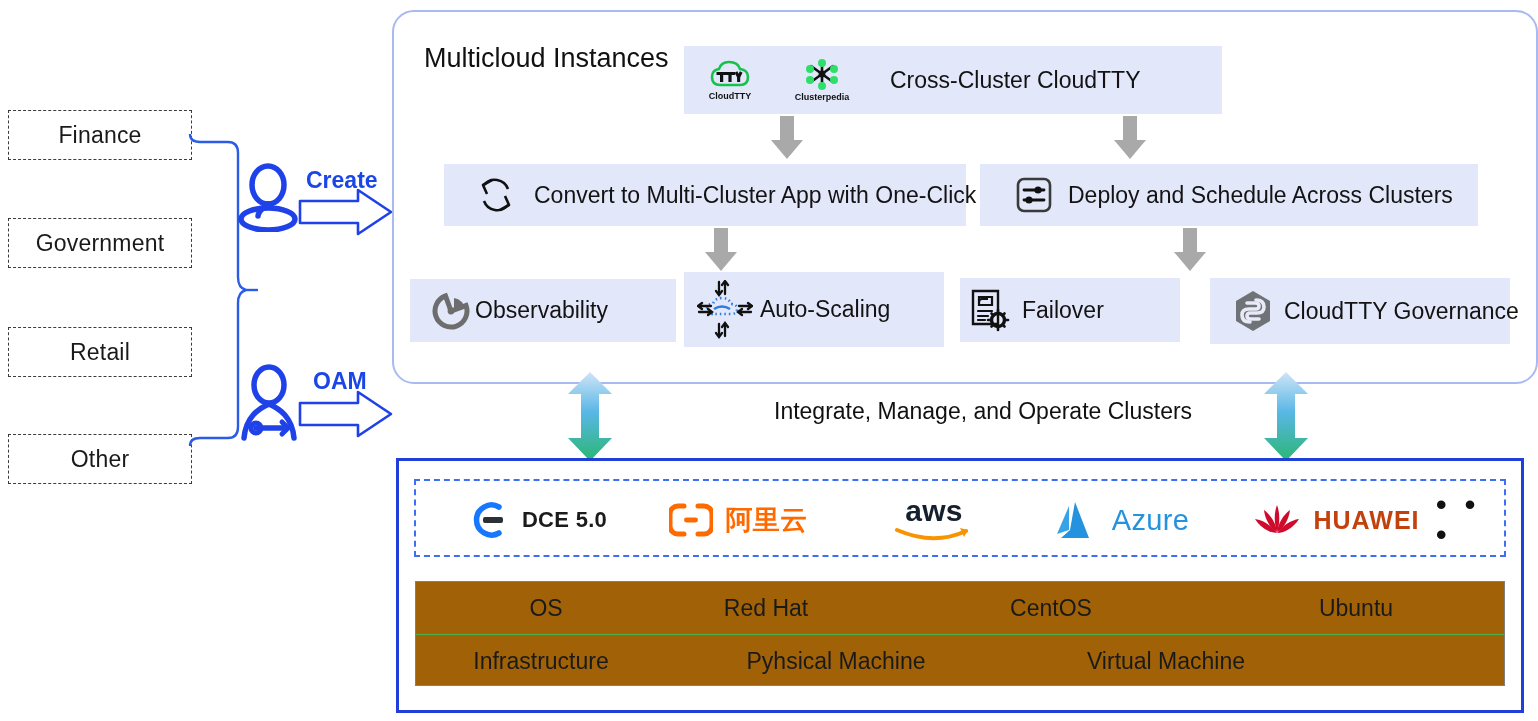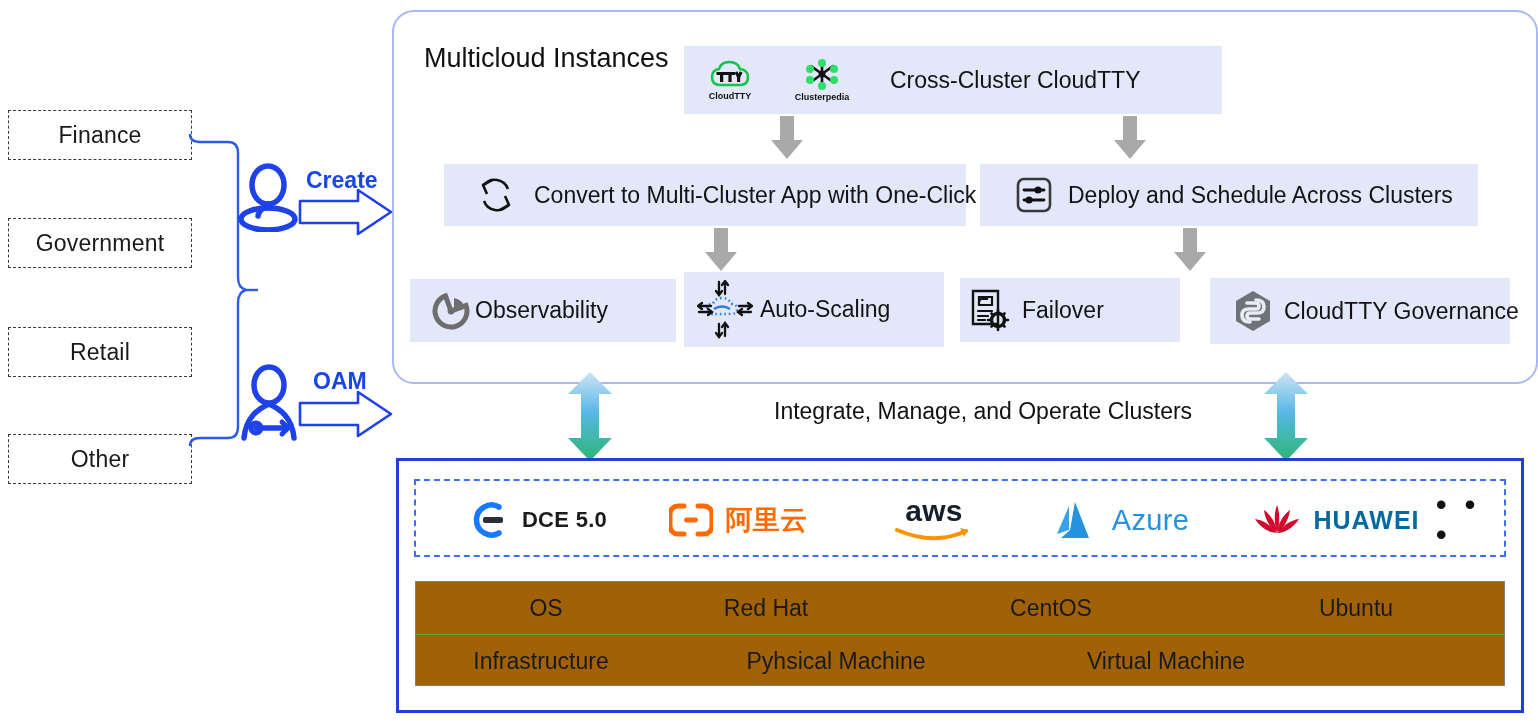--- a/index.html
+++ b/index.html
@@ -310,21 +310,21 @@
   <div class="logo-cell" style="left:805px;width:230px">
     <svg width="48" height="36" viewBox="0 0 48 36">
       <g fill="#cf0a2c">
         <path d="M24 3 C27 11 27 22 24 30 C21 22 21 11 24 3 Z"></path>
         <path d="M11 8 C18 13 23 22 24 30 C17 26 12 17 11 8 Z"></path>
         <path d="M37 8 C36 17 31 26 24 30 C25 22 30 13 37 8 Z"></path>
         <path d="M2 17 C10 18 19 24 24 31 C16 31 7 25 2 17 Z"></path>
         <path d="M46 17 C41 25 32 31 24 31 C29 24 38 18 46 17 Z"></path>
       </g>
     </svg>
-    <span class="logo-txt" style="color:#0369a1;font-size:25px;letter-spacing:1px;">HUAWEI</span>
+    <span class="logo-txt" style="color:#c2410c;font-size:25px;letter-spacing:1px;">HUAWEI</span>
   </div>
 
   <div class="logo-cell" style="left:1020px;width:70px">
     <span class="dots">• • •</span>
   </div>
 </div>
 
 <div id="os-table">
   <div class="os-row top">
     <div class="os-cell" style="left:60px;width:140px">OS</div>

